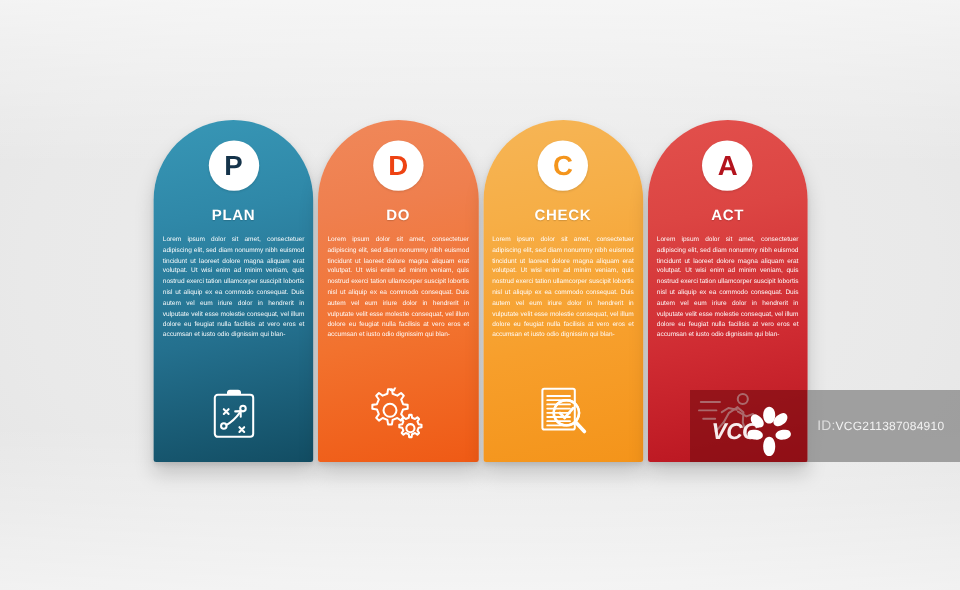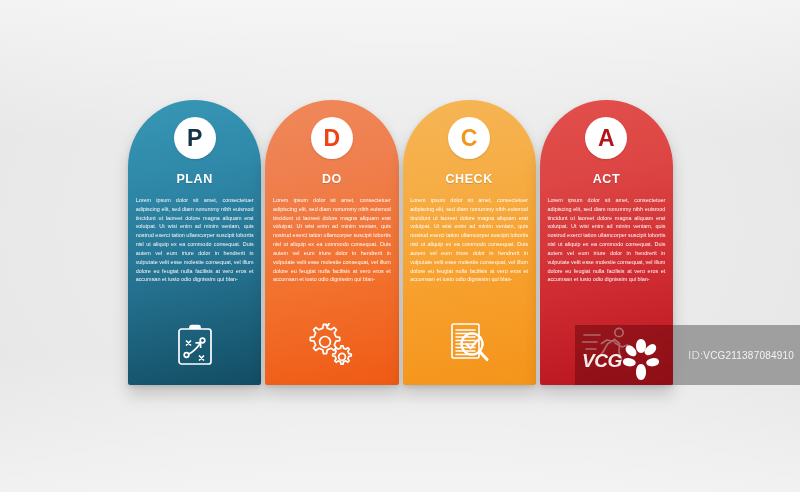--- a/index.html
+++ b/index.html
@@ -119,42 +119,42 @@
     left: 575px;
     top: 325px;
     width: 98px;
     height: 60px;
     background: rgba(120, 12, 16, 0.62);
     z-index: 5;
     overflow: hidden;
   }
   #watermark .vcg-text {
     position: absolute;
-    left: 7px;
+    left: 18px;
     top: 26px;
     font-size: 19px;
     font-weight: bold;
     font-style: italic;
     color: rgba(255,255,255,0.92);
     letter-spacing: -0.5px;
     line-height: 1;
   }
   #watermark .splat { position: absolute; left: 40px; top: 8px; }
 
   #id-bar {
     position: absolute;
     left: 673px;
     top: 325px;
     width: 127px;
     height: 60px;
     background: rgba(140,140,140,0.80);
     z-index: 5;
     display: flex;
     align-items: center;
-    padding-left: 15px;
+    padding-left: 8px;
     box-sizing: border-box;
   }
   #id-bar .id-label {
     color: #dcdcdc;
     font-size: 11.5px;
     letter-spacing: 0.2px;
     white-space: nowrap;
   }
   #id-bar .id-value {
     color: #f2f2f2;

